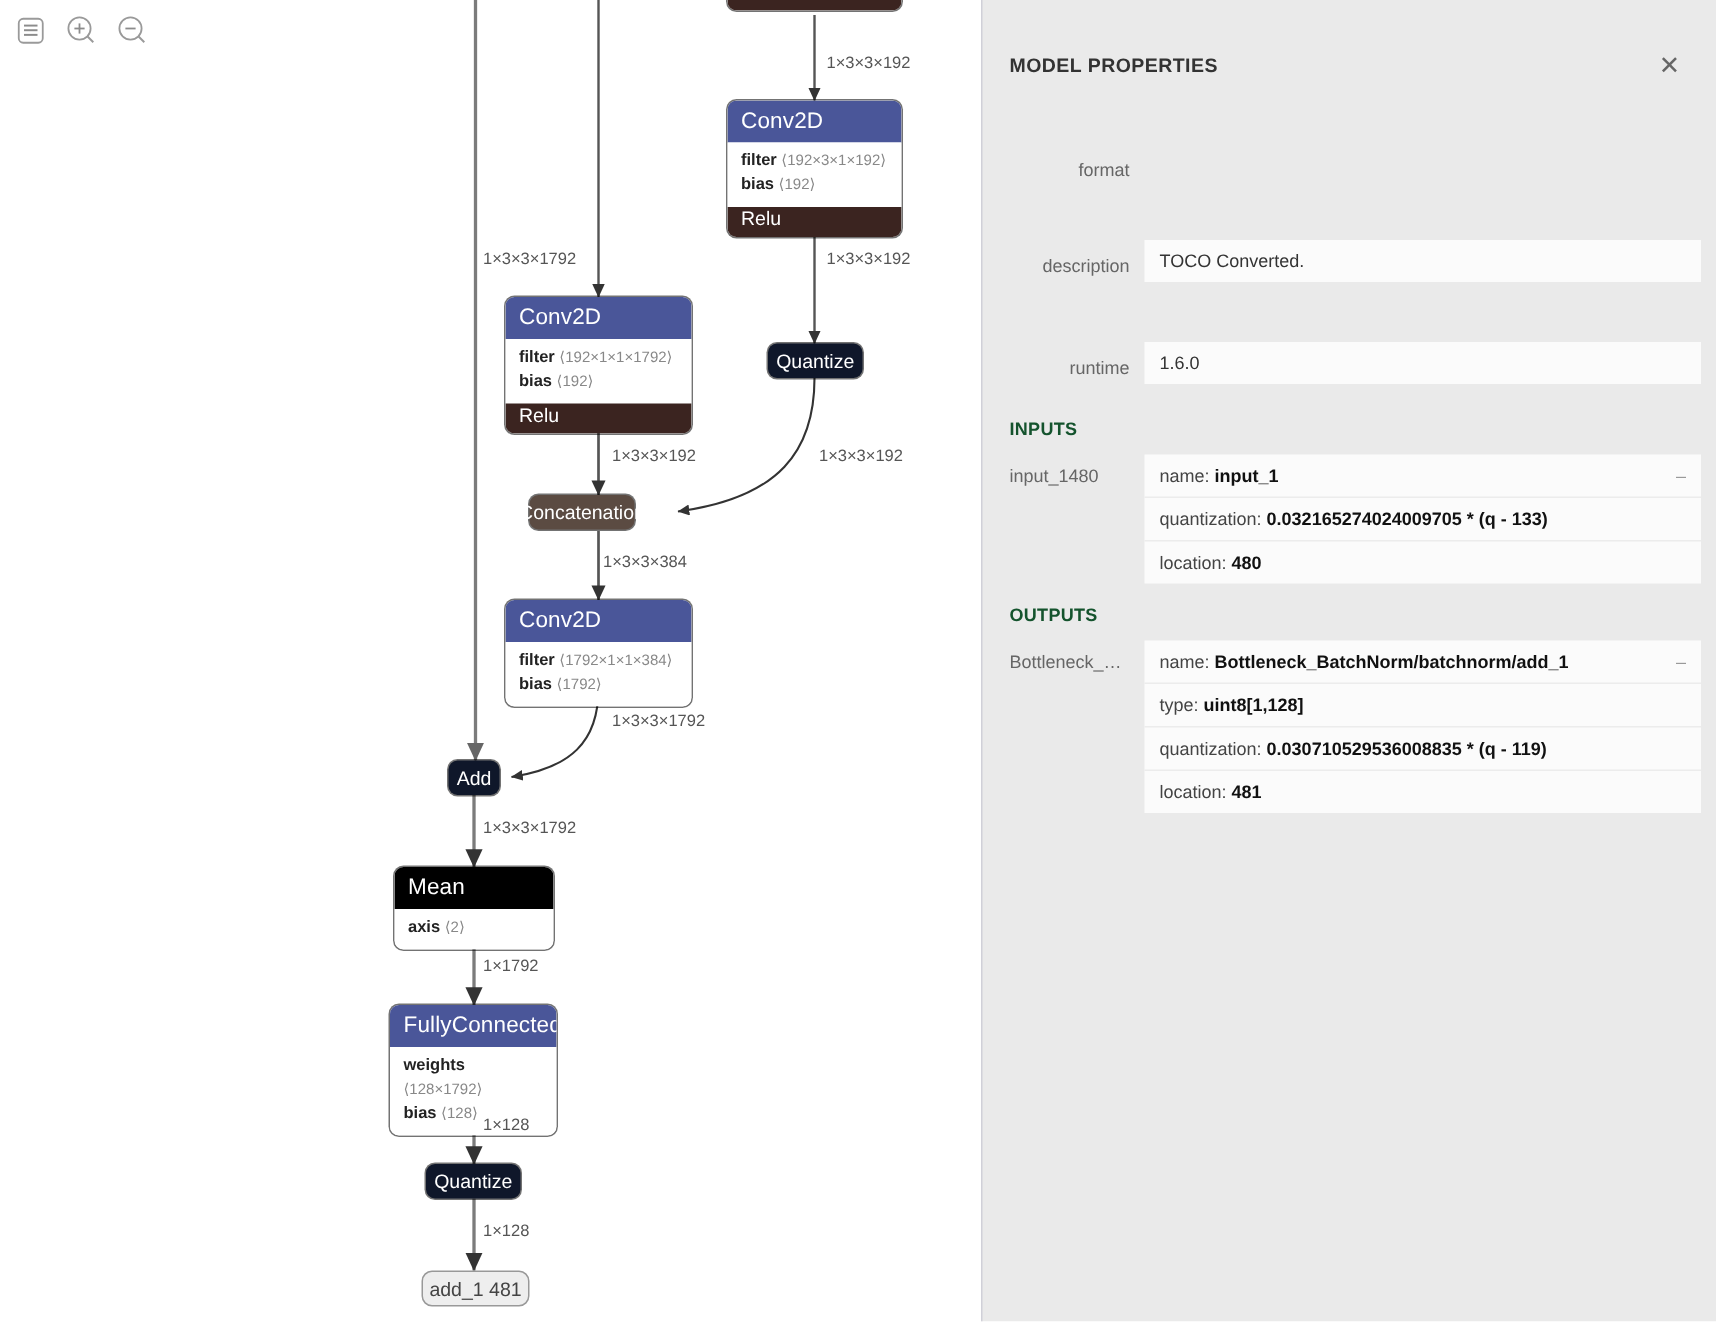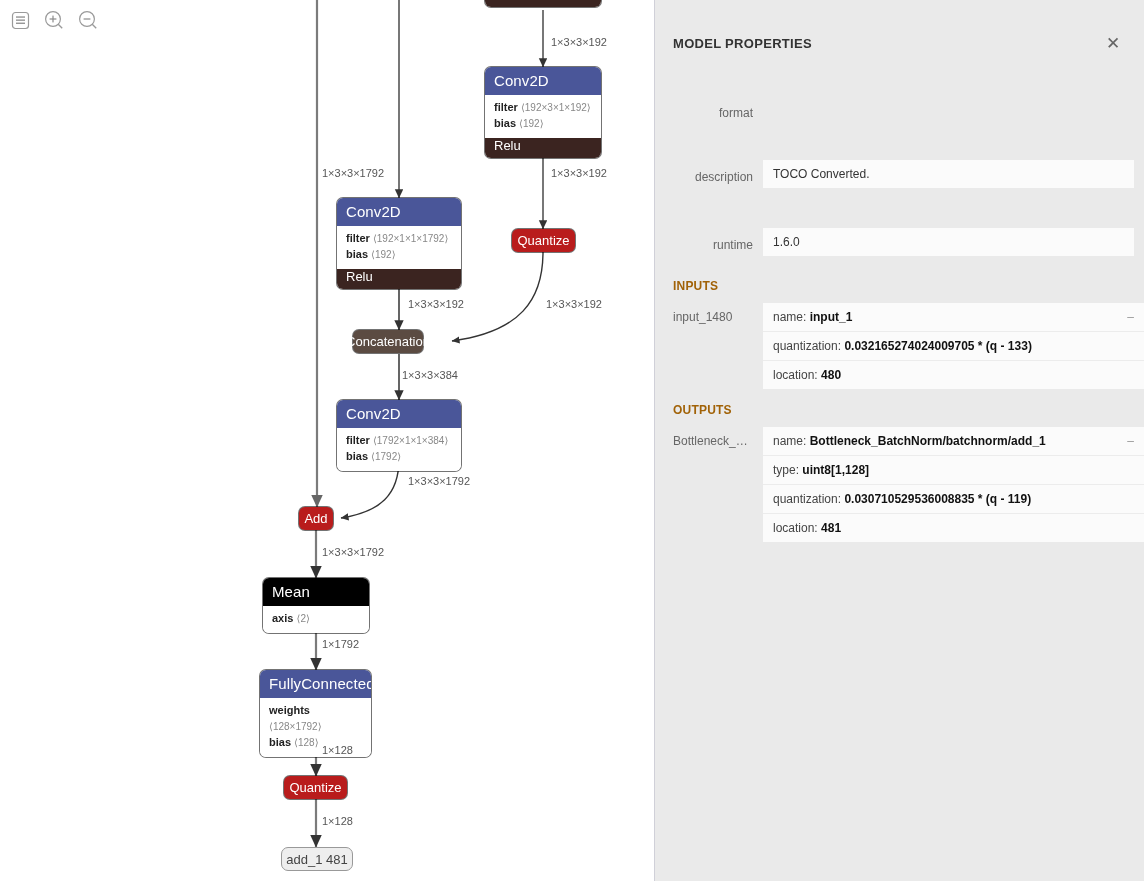--- a/index.html
+++ b/index.html
@@ -36,21 +36,21 @@
     padding:1px 9px 6px 9px;line-height:1;white-space:nowrap;
   }
 
   
   .pill{
     position:absolute;border-radius:6px;
     font-size:13px;line-height:1;
     display:flex;align-items:center;justify-content:center;
     color:#ffffff;white-space:nowrap;
   }
-  .pill-black{background:#b91c1c;}
+  .pill-black{background:#0f172a;}
   .pill-brown{background:#5b4b42;}
   .pill-io{
     background:#eeeeee;border:1px solid #999999;color:#444444;
     border-radius:7px;
   }
 
   
   .ring{box-shadow:0 0 0 1px rgba(0,0,0,.55);}
 
   .edge-label{
@@ -77,21 +77,21 @@
     margin-top:16px;
   }
   #panel-title{
     font-size:13px;font-weight:bold;color:#333333;letter-spacing:.3px;
   }
   #panel-close{
     font-size:17px;color:#666666;cursor:pointer;line-height:1;
     width:18px;height:18px;display:flex;align-items:center;justify-content:center;
   }
   .section-title{
-    font-size:12px;font-weight:bold;color:#a16207;
+    font-size:12px;font-weight:bold;color:#14532d;
     padding:14px 14px 10px 18px;letter-spacing:.2px;
   }
   .prop-row{display:flex;align-items:center;margin-bottom:9px;padding-right:10px;margin-top:40px;}
   .prop-label{
     width:108px;text-align:right;font-size:12px;color:#666666;
     padding:6px 10px 0 0;box-sizing:border-box;flex:none;
     overflow:hidden;text-overflow:ellipsis;white-space:nowrap;
   }
   .prop-value{
     flex:1;background:#fbfbfb;border:none;
@@ -106,21 +106,21 @@
     display:flex;align-items:center;justify-content:space-between;
   }
   .attr-line:last-child{border-bottom:none;}
   .attr-line b{font-weight:bold;color:#111111;}
   .attr-expander{color:#999999;font-size:12px;padding-left:8px;cursor:pointer;}
   .io-name-label{
     width:108px;text-align:left;font-size:12px;color:#666666;
     padding:7px 10px 0 18px;box-sizing:border-box;flex:none;
     white-space:nowrap;overflow:hidden;text-overflow:ellipsis;
   }
-  .io-row{display:flex;align-items:flex-start;}
+  .io-row{display:flex;align-items:flex-start;padding-right:10px;}
 </style>
 </head>
 <body>
 
 <div id="canvas">
 
   <svg id="graph-svg" viewBox="0 0 654 881" xmlns="http://www.w3.org/2000/svg">
     <defs>
       <marker id="ah" markerWidth="7" markerHeight="7" refX="5.4" refY="2.6" orient="auto" markerUnits="strokeWidth">
         <path d="M0,0 L5.6,2.6 L0,5.2 z" fill="#333"></path>

